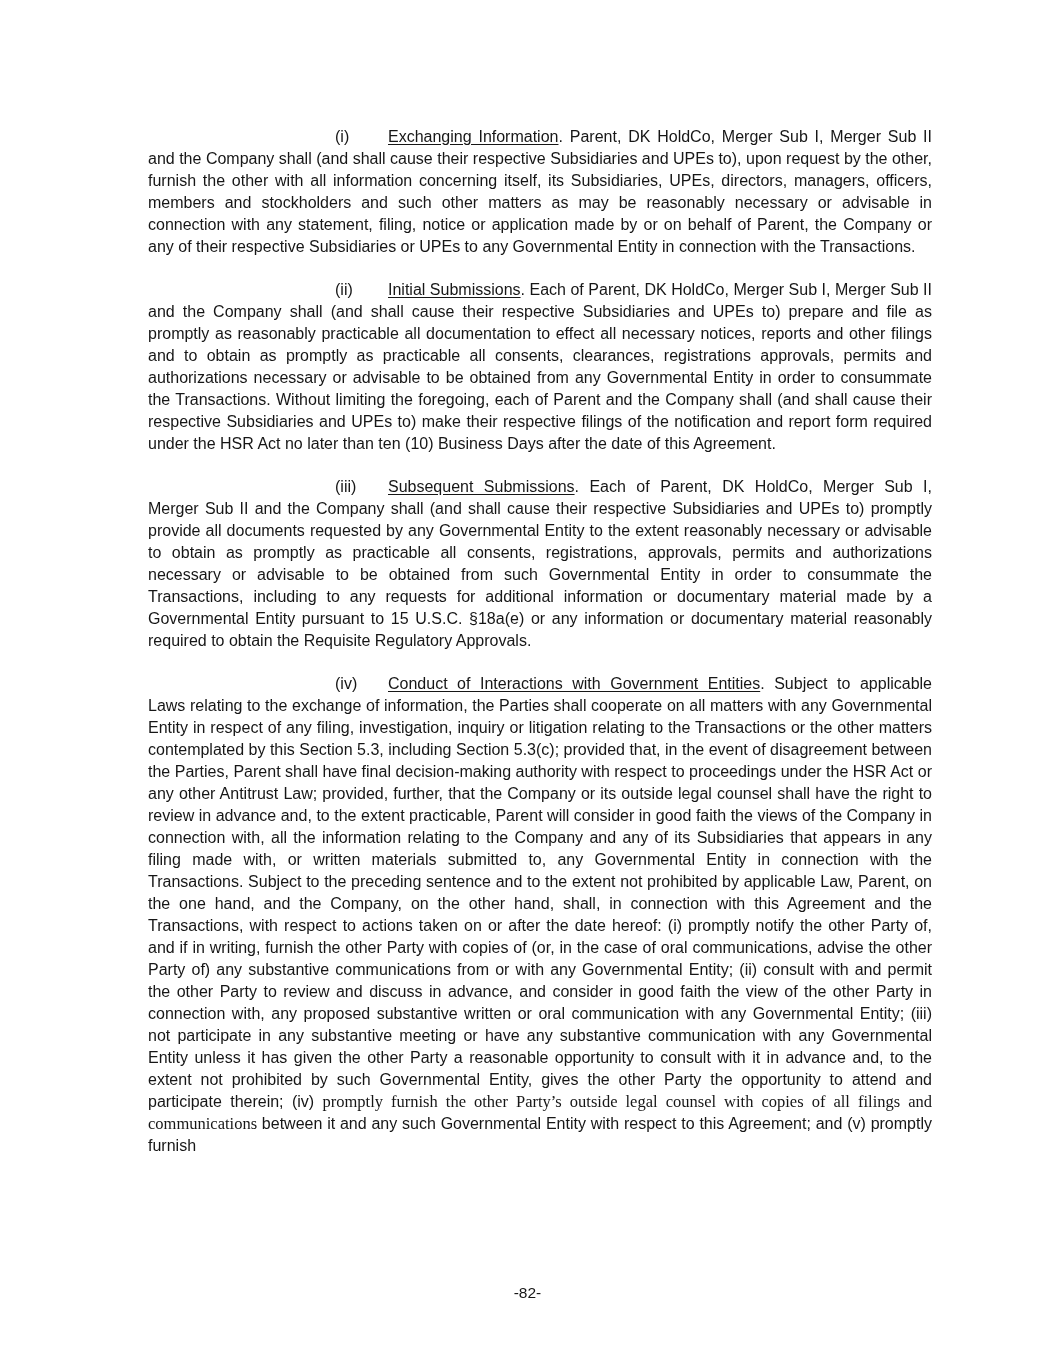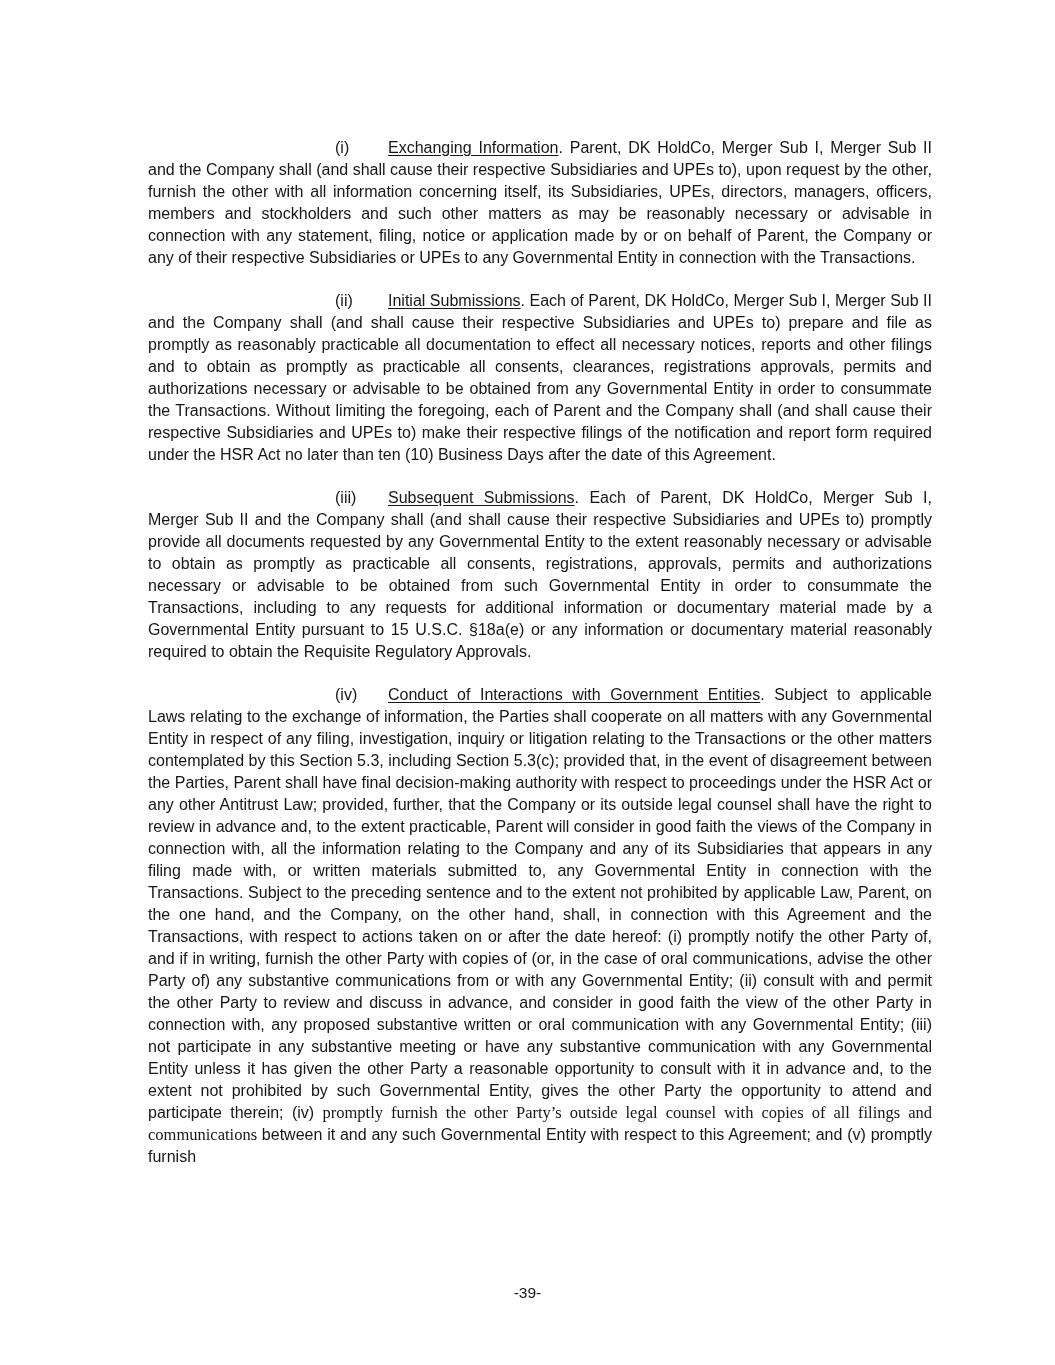--- a/index.html
+++ b/index.html
@@ -11,21 +11,21 @@
     position: relative;
     width: 1055px;
     height: 1365px;
     background: #ffffff;
     font-family: "Liberation Sans", sans-serif;
     color: #161616;
     overflow: hidden;
   }
   .content {
     position: absolute;
-    top: 137px;
+    top: 126px;
     left: 148px;
     width: 784px;
   }
   .para {
     margin: 0 0 21px 0;
     font-size: 16px;
     line-height: 22px;
     text-align: justify;
     text-indent: 187px;
   }
@@ -61,14 +61,14 @@
     <p class="para"><span class="plabel">(i)</span><span class="pheading">Exchanging Information</span><span class="pbody">.  Parent, DK HoldCo, Merger Sub I, Merger Sub II and the Company shall (and shall cause their respective Subsidiaries and UPEs to), upon request by the other, furnish the other with all information concerning itself, its Subsidiaries, UPEs, directors, managers, officers, members and stockholders and such other matters as may be reasonably necessary or advisable in connection with any statement, filing, notice or application made by or on behalf of Parent, the Company or any of their respective Subsidiaries or UPEs to any Governmental Entity in connection with the Transactions.</span></p>
 
     <p class="para"><span class="plabel">(ii)</span><span class="pheading">Initial Submissions</span><span class="pbody">.  Each of Parent, DK HoldCo, Merger Sub I, Merger Sub II and the Company shall (and shall cause their respective Subsidiaries and UPEs to) prepare and file as promptly as reasonably practicable all documentation to effect all necessary notices, reports and other filings and to obtain as promptly as practicable all consents, clearances, registrations approvals, permits and authorizations necessary or advisable to be obtained from any Governmental Entity in order to consummate the Transactions. Without limiting the foregoing, each of Parent and the Company shall (and shall cause their respective Subsidiaries and UPEs to) make their respective filings of the notification and report form required under the HSR Act no later than ten (10) Business Days after the date of this Agreement.</span></p>
 
     <p class="para"><span class="plabel">(iii)</span><span class="pheading">Subsequent Submissions</span><span class="pbody">.  Each of Parent, DK HoldCo, Merger Sub I, Merger Sub II and the Company shall (and shall cause their respective Subsidiaries and UPEs to) promptly provide all documents requested by any Governmental Entity to the extent reasonably necessary or advisable to obtain as promptly as practicable all consents, registrations, approvals, permits and authorizations necessary or advisable to be obtained from such Governmental Entity in order to consummate the Transactions, including to any requests for additional information or documentary material made by a Governmental Entity pursuant to 15 U.S.C. §18a(e) or any information or documentary material reasonably required to obtain the Requisite Regulatory Approvals.</span></p>
 
     <p class="para"><span class="plabel">(iv)</span><span class="pheading">Conduct of Interactions with Government Entities</span><span class="pbody">.  Subject to applicable Laws relating to the exchange of information, the Parties shall cooperate on all matters with any Governmental Entity in respect of any filing, investigation, inquiry or litigation relating to the Transactions or the other matters contemplated by this Section 5.3, including Section 5.3(c); provided that, in the event of disagreement between the Parties, Parent shall have final decision-making authority with respect to proceedings under the HSR Act or any other Antitrust Law; provided, further, that the Company or its outside legal counsel shall have the right to review in advance and, to the extent practicable, Parent will consider in good faith the views of the Company in connection with, all the information relating to the Company and any of its Subsidiaries that appears in any filing made with, or written materials submitted to, any Governmental Entity in connection with the Transactions. Subject to the preceding sentence and to the extent not prohibited by applicable Law, Parent, on the one hand, and the Company, on the other hand, shall, in connection with this Agreement and the Transactions, with respect to actions taken on or after the date hereof: (i) promptly notify the other Party of, and if in writing, furnish the other Party with copies of (or, in the case of oral communications, advise the other Party of) any substantive communications from or with any Governmental Entity; (ii) consult with and permit the other Party to review and discuss in advance, and consider in good faith the view of the other Party in connection with, any proposed substantive written or oral communication with any Governmental Entity; (iii) not participate in any substantive meeting or have any substantive communication with any Governmental Entity unless it has given the other Party a reasonable opportunity to consult with it in advance and, to the extent not prohibited by such Governmental Entity, gives the other Party the opportunity to attend and participate therein; (iv) </span><span class="serif">promptly furnish the other Party’s outside legal counsel with copies of all filings and communications</span><span class="pbody"> between it and any such Governmental Entity with respect to this Agreement; and (v) promptly furnish</span></p>
 
   </div>
 
-  <div class="page-number">-39-</div>
+  <div class="page-number">-82-</div>
 </div>
 
 </body></html>

